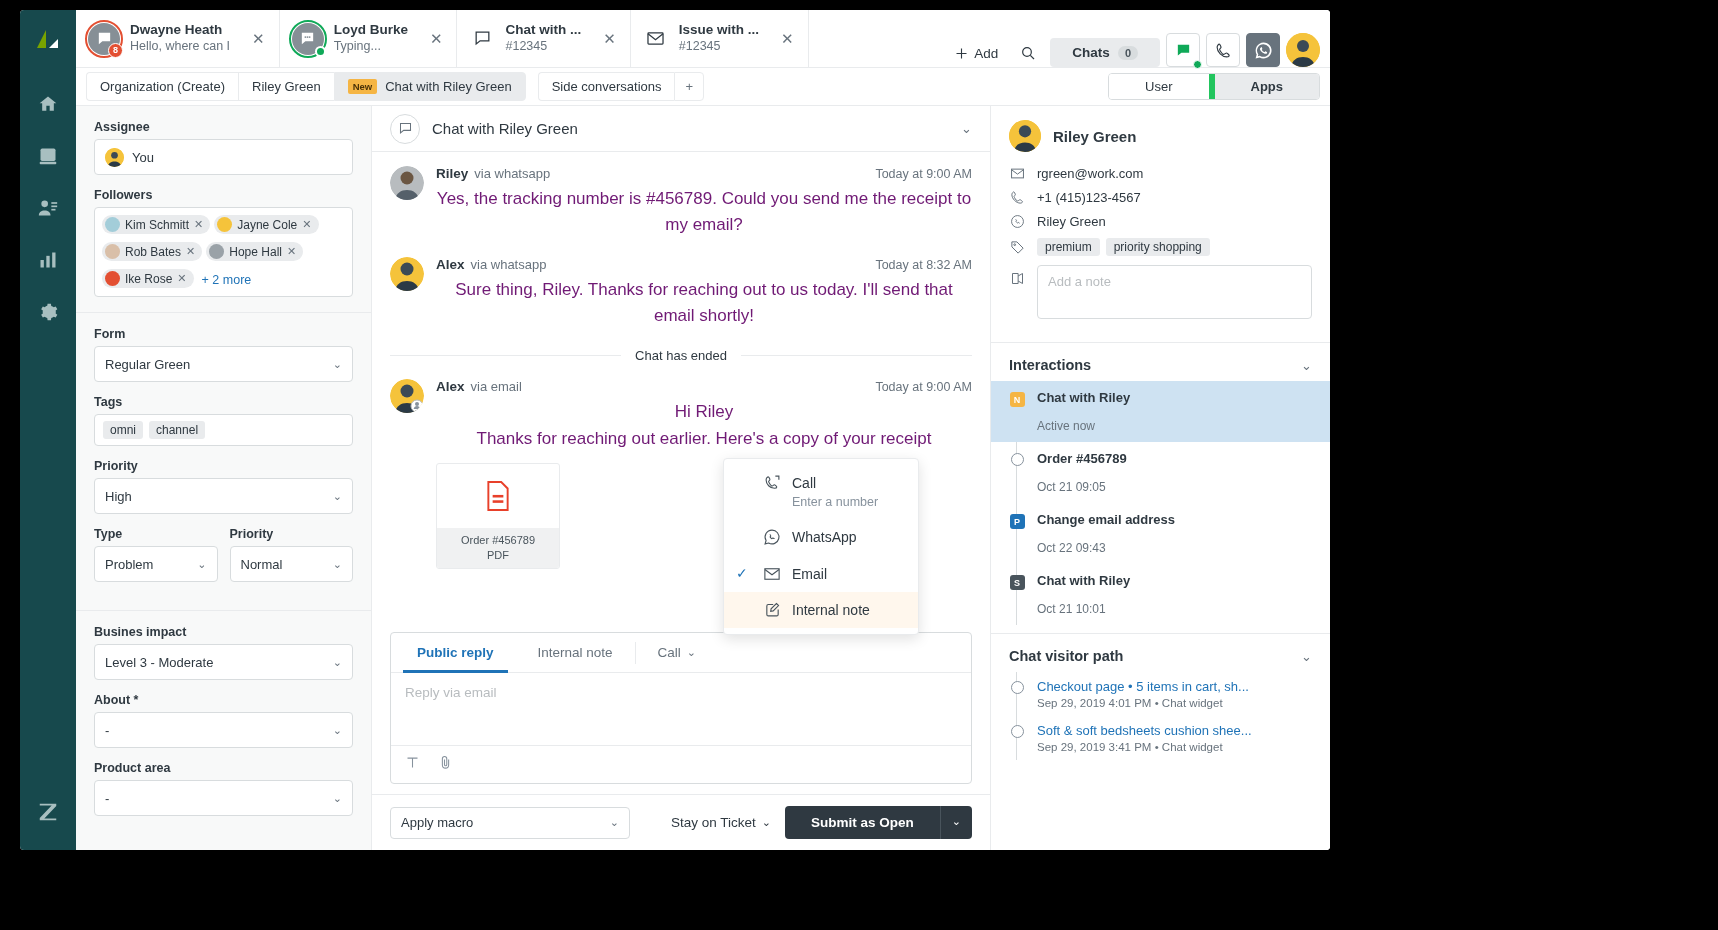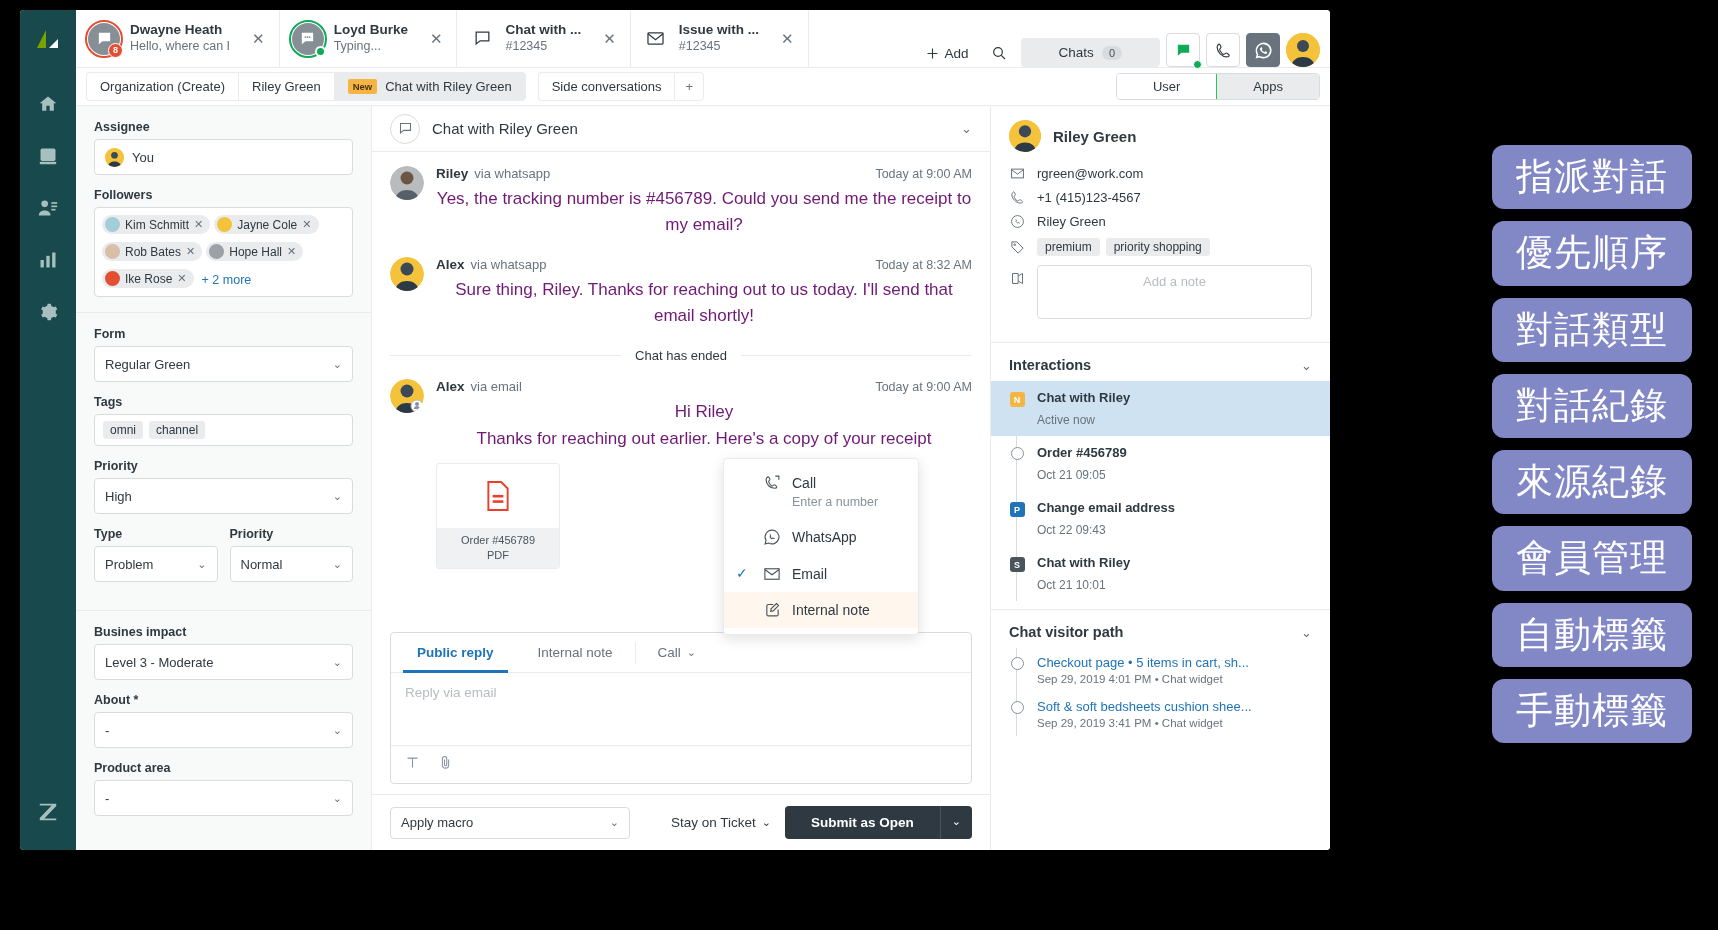--- a/index.html
+++ b/index.html
@@ -78,22 +78,22 @@
   }
   .ttab-ico { width:26px; display:flex; align-items:center; justify-content:center; }
   .ttab-ico svg { stroke:#2f3941; fill:none; stroke-width:1.6; }
 
   .top-actions { display:flex; align-items:flex-end; gap:6px; padding:0 10px; margin-left:auto;}
   .ta-btn {
     display:flex; align-items:center; gap:5px; font-size:13.5px; color:#2f3941;
     padding:6px 8px; cursor:pointer; border-radius:4px; white-space:nowrap;
   }
   .chats-pill {
-    background:#e9ebed; border-radius:4px; padding:7px 38px; font-size:13.5px;
-    color:#2f3941; display:flex; align-items:center; gap:8px; cursor:pointer;
+    background:#e9ebed; border-radius:4px; padding:7px 22px; font-size:13.5px;
+    color:#2f3941; display:flex; align-items:center; gap:8px; cursor:pointer;font-weight:bold;
   }
   .chats-count {
     background:#d8dcde; color:#49545c; border-radius:9px; font-size:11px;
     padding:1px 7px;
   }
   .sq-btn {
     width:34px;height:34px;border:1px solid #d8dcde;border-radius:4px;
     display:flex;align-items:center;justify-content:center;position:relative;cursor:pointer;
     background:#fff;
   }
@@ -118,21 +118,21 @@
     border-radius:2px; padding:2px 5px; text-transform:none;
   }
   .crumb-group2 { display:flex; margin-left:12px; }
   .crumb-group2 .crumb { border:1px solid #e9ebed; border-right:none; }
   .crumb-group2 .crumb:last-child { border-right:1px solid #e9ebed; border-radius:0 4px 4px 0; padding:6px 10px; color:#68737d;}
   .seg {
     margin-left:auto; display:flex; border:1px solid #d8dcde; border-radius:4px; overflow:hidden;
   }
   .seg div { font-size:13px; padding:5px 36px; cursor:pointer; color:#2f3941; background:#fff;}
   .seg div.on { background:#e9ebed; }
-  .seg div + div { border-left:1px solid #22c55e; }
+  .seg div + div { border-left:6px solid #22c55e;font-weight:bold; }
 
   
   .body { flex:1; display:flex; min-height:0; }
 
   
   .props {
     width: 296px; flex:0 0 296px; background:#f8f9f9; border-right:1px solid #e9ebed;
     padding: 14px 18px; overflow:hidden;
   }
   .fld { margin-bottom: 13px; }
@@ -225,40 +225,40 @@
     background:#2f3941; color:#fff; padding:9px 11px; border-radius:0 4px 4px 0;
     border-left:1px solid #49545c; cursor:pointer; font-size:11px;
   }
 
   
   .ctx { width:340px; flex:0 0 340px; border-left:1px solid #e9ebed; background:#fff; overflow:hidden;}
   .ctx-sec { padding:14px 18px; border-bottom:1px solid #e9ebed;}
   .ctx-user { display:flex; align-items:center; gap:12px; margin-bottom:14px;}
   .ctx-user .av { width:32px;height:32px;border-radius:50%;background:#f5c33b;overflow:hidden;}
   .ctx-user .nm { font-size:15px; font-weight:700; color:#2f3941;}
-  .ctx-row { display:flex; align-items:center; gap:12px; margin-bottom:9px; font-size:13px; color:#2f3941;text-align:center;}
+  .ctx-row { display:flex; align-items:center; gap:12px; margin-bottom:9px; font-size:13px; color:#2f3941;}
   .ctx-row .ico { width:16px; flex:0 0 16px; display:flex;align-items:center;justify-content:center;}
   .ctx-tags { display:flex; gap:6px;}
   .ctx-tag { background:#e9ebed; border-radius:3px; padding:2px 8px; font-size:12px; color:#2f3941;}
   .note-box {
     flex:1; border:1px solid #d8dcde; border-radius:4px; height:54px; padding:8px 10px;
     font-size:13px; color:#b8bcbf; cursor:text;
   }
   .ctx-hd { display:flex; align-items:center; font-size:14.5px; font-weight:700; color:#2f3941; padding:14px 18px 8px 18px;}
   .ctx-hd .chev { margin-left:auto; color:#68737d; font-size:13px; font-weight:400; cursor:pointer;}
   .inter-item {
     display:flex; gap:12px; padding:9px 18px; position:relative; cursor:pointer;
   }
   .inter-item.sel { background:#cee2f2; }
   .inter-ico { width:16px; flex:0 0 16px; display:flex; align-items:flex-start; justify-content:center; padding-top:2px; position:relative; z-index:1;}
   .sq-badge { width:15px;height:15px;border-radius:3px;color:#fff;font-size:9px;font-weight:700;display:flex;align-items:center;justify-content:center;}
   .circ-o { width:13px;height:13px;border-radius:50%;border:1.4px solid #87929d;background:#fff;}
   .inter-tl { position:absolute; left:25px; top:0; bottom:0; width:1px; background:#d8dcde;}
   .inter-t { font-size:13px; font-weight:700; color:#2f3941;}
-  .inter-s { font-size:12px; color:#68737d; margin-top:8px;}
+  .inter-s { font-size:12px; color:#68737d; margin-top:14px;}
   .path-item { display:flex; gap:12px; padding:7px 18px; position:relative;}
   .path-t { font-size:13px; color:#1f73b7; cursor:pointer; white-space:nowrap; overflow:hidden; text-overflow:ellipsis;}
   .path-s { font-size:11.5px; color:#68737d; margin-top:3px;}
 
   
   .chan-menu {
     position:absolute; left:723px; top:458px; width:196px;
     background:#fff; border:1px solid #e9ebed; border-radius:4px;
     box-shadow:0 4px 14px rgba(0,0,0,.12); z-index:40; padding:6px 0;
   }
@@ -894,24 +894,14 @@
     <span class="ic">
       <svg width="17" height="17" viewBox="0 0 24 24" fill="none" stroke="#49545c" stroke-width="1.6">
             <path d="M20 12v7a2 2 0 01-2 2H6a2 2 0 01-2-2V7a2 2 0 012-2h7"></path>
             <path d="M17.5 3.5l3 3L13 14l-3.5.5L10 11z"></path>
           </svg>
     </span>
     <span class="tx">Internal note</span>
   </div>
 </div>
 
-<div class="labels">
-  <div class="lbl">指派對話</div>
-  <div class="lbl">優先順序</div>
-  <div class="lbl">對話類型</div>
-  <div class="lbl">對話紀錄</div>
-  <div class="lbl">來源紀錄</div>
-  <div class="lbl">會員管理</div>
-  <div class="lbl">自動標籤</div>
-  <div class="lbl">手動標籤</div>
+
 </div>
 
-</div>
-
 </body></html>

